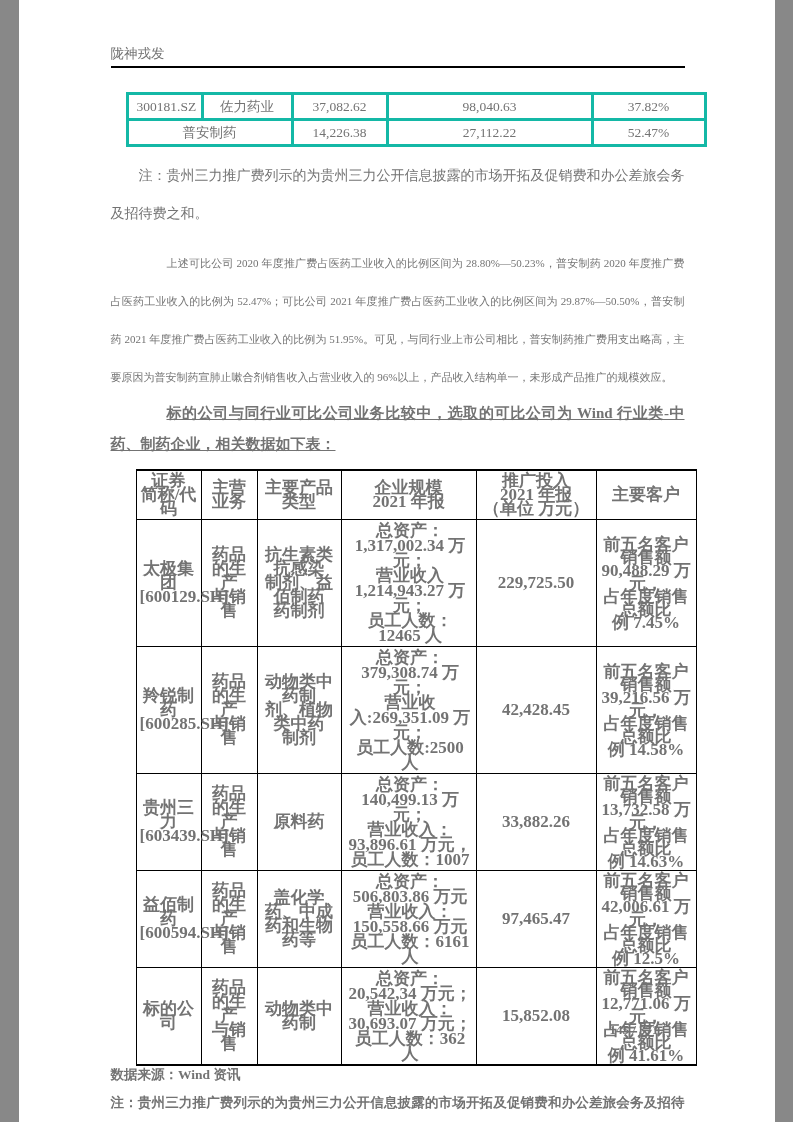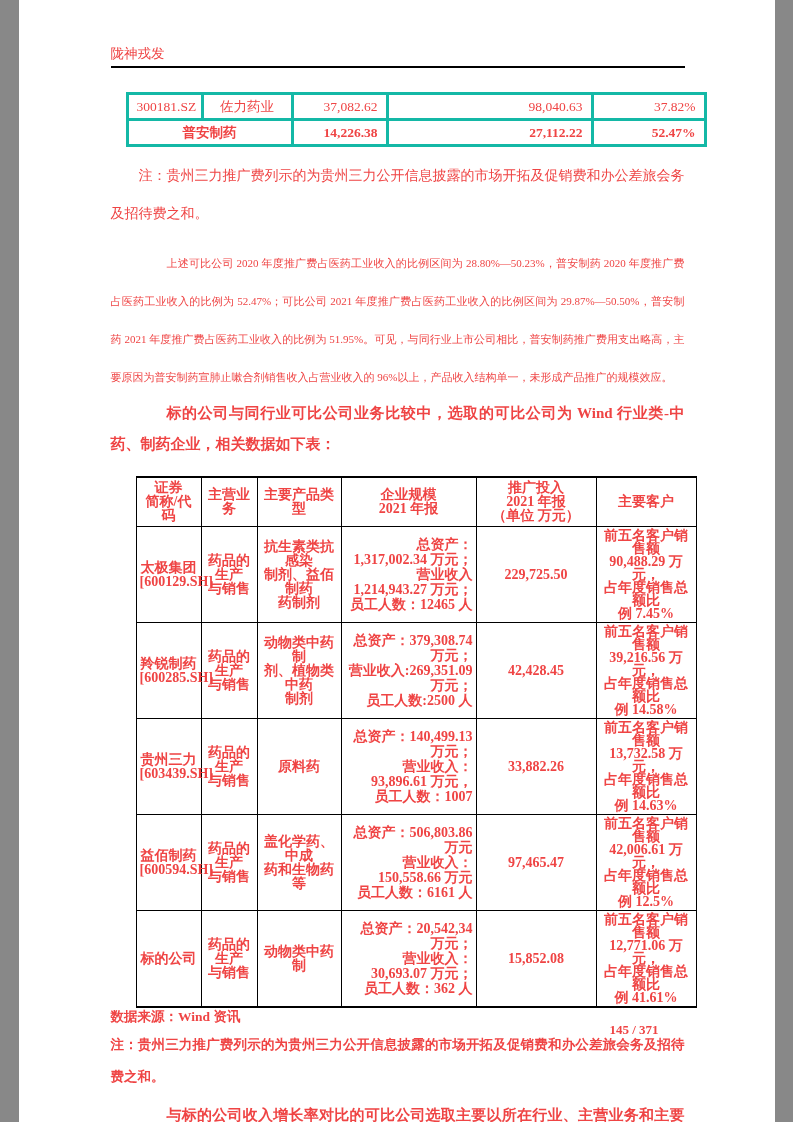--- a/index.html
+++ b/index.html
@@ -2,21 +2,21 @@
 <html><head>
 <meta charset="utf-8">
 <style>
   * { margin:0; padding:0; box-sizing:border-box; }
   html,body { background:#888; }
   .page {
     position:relative;
     width:756px; height:1122px;
     margin:0 auto;
     background:#ffffff;
-    color:#ef4444;
+    color:#737373;
     font-family:"Liberation Serif","DejaVu Serif",serif;
     overflow:hidden;
   }
   .content { padding:0 90px 0 92px; }
 
   
   .doc-header {
     display:flex; justify-content:space-between; align-items:flex-end;
     padding-top:46px;
     font-size:13.5px; line-height:16px;
@@ -28,58 +28,58 @@
   .top-table {
     width:578px; margin:24px 0 0 15px;
     border-top:2.5px solid #000; border-bottom:2.5px solid #000;
     font-size:13.5px;
   }
   .top-table td {
     border:3px solid #14b8a6;
     height:26px; padding:2px 8px;
     text-align:center; vertical-align:middle;
   }
-  .top-table td.num { text-align:right; }
-  .top-table tr.sum-row td { border-top:2px solid #000; font-weight:bold; }
+  .top-table td.num { }
+  .top-table tr.sum-row td { border-top:2px solid #000; font-weight:normal; }
 
   
   .note1 {
     margin-top:10px;
     font-size:14px; line-height:38px;
     text-indent:28px; text-align:justify;
   }
   .para {
     font-size:11px; line-height:38px;
     text-indent:56px; text-align:justify;
   }
   .para1 { margin-top:11px; }
   .para-bold {
     margin-top:2px;
     font-size:15px; line-height:31px; font-weight:bold;
-    text-indent:56px; text-align:justify;
+    text-indent:56px; text-align:justify;text-decoration:underline;
   }
 
   
   .main-table {
-    width:560px; margin:16px 0 0 25px;
+    width:560px; margin:9px 0 0 25px;
     border:1px solid #000;
     border-top:2.5px solid #000; border-bottom:2.5px solid #000;
-    font-size:14px; font-weight:bold;
+    font-size:17px; font-weight:bold;
   }
   .main-table th, .main-table td {
     border:1px solid #000;
     padding:3px 3px;
     text-align:center; vertical-align:middle;
     font-weight:bold;
     line-height:14px;
   }
   .main-table th { height:47px; }
   .main-table td { height:53px; }
   .multiline { white-space:pre-line; }
-  .main-table td.scale-cell { text-align:right; padding-left:6px; line-height:15px; }
+  .main-table td.scale-cell { text-align:center; padding-left:6px; line-height:15px; }
   .main-table td.clients-cell { line-height:13px; padding:2px 4px;text-align:center; }
 
   .source-line { font-size:13.5px; font-weight:bold; }
   .note2 { margin-top:3px; font-size:13.5px; font-weight:bold; line-height:32px; text-align:justify; }
   .para3 { margin-top:7px; }
 
   .footer-pagenum {
     position:absolute; top:1022px; right:116px;
     font-size:13px; font-weight:bold;
   }

